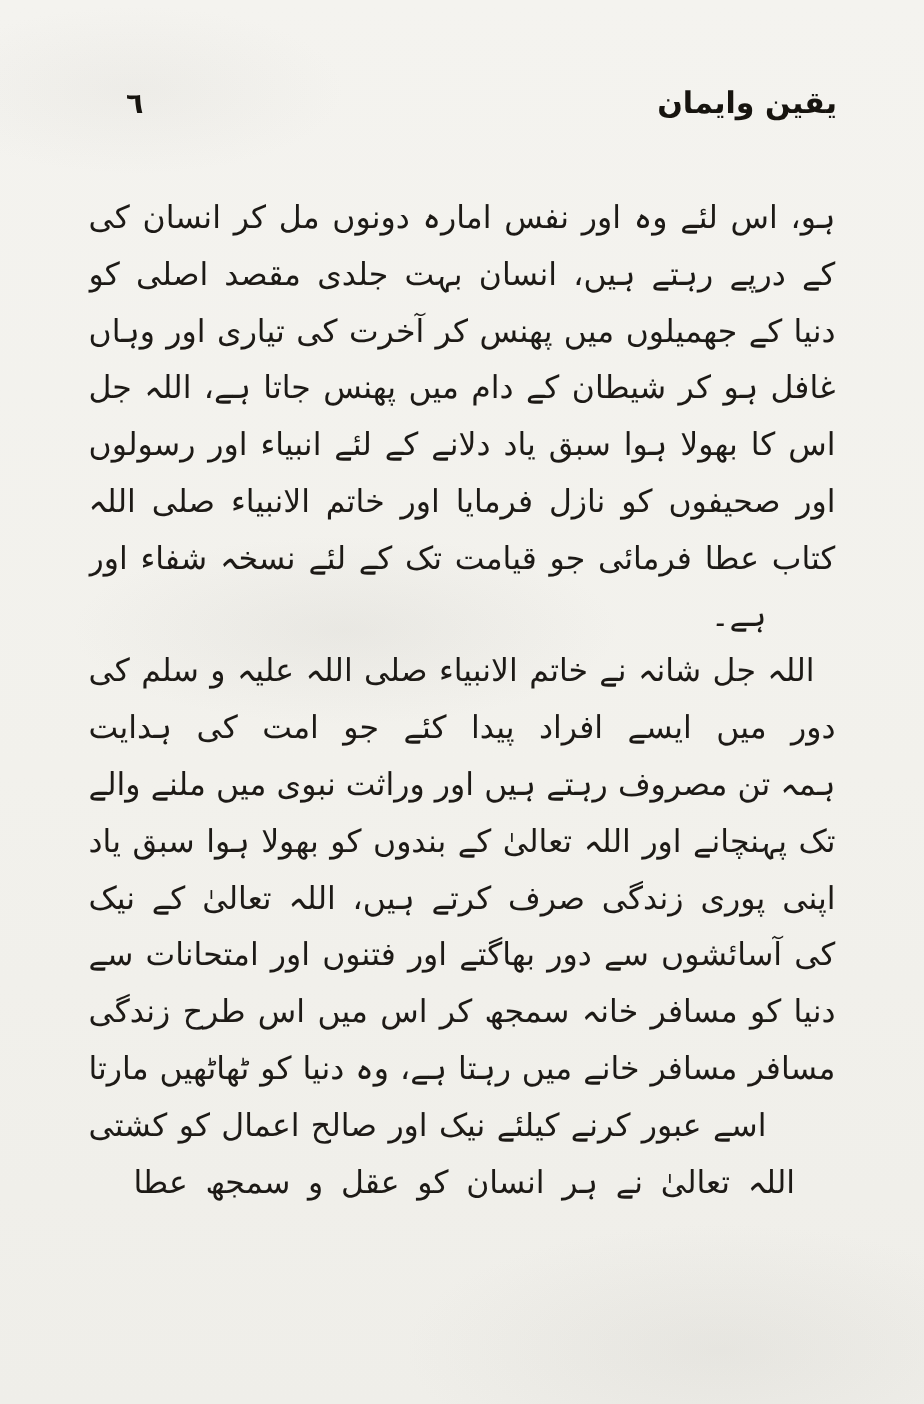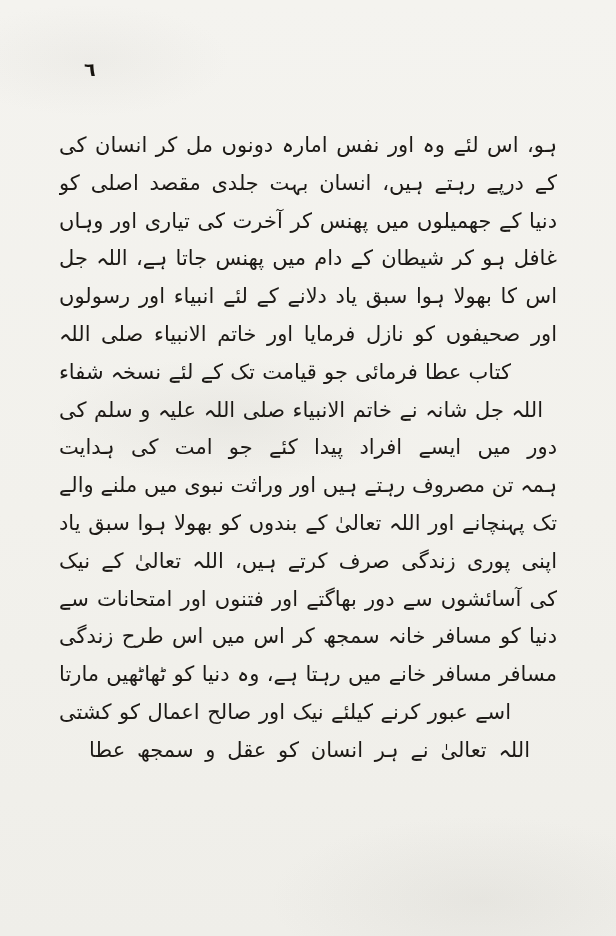--- a/index.html
+++ b/index.html
@@ -80,31 +80,33 @@
   .para-2 .line:first-child { padding-right: 14px; }
   .para-3 .line:first-child { padding-right: 27px; padding-left: 30px; }
 </style>
 </head>
 <body>
 
 <div class="page">
 
   <div class="page-header">
     <span class="page-number">٦</span>
+    <span class="book-title">یقین وایمان</span>
   </div>
 
   <div class="text-body">
     <div class="para para-1">
         <div class="line">ہو، اس لئے وہ اور نفس امارہ دونوں مل کر انسان کی آخرت خراب کرنے</div>
         <div class="line">کے درپے رہتے ہیں، انسان بہت جلدی مقصد اصلی کو بھول جاتا ہے اور</div>
         <div class="line">دنیا کے جھمیلوں میں پھنس کر آخرت کی تیاری اور وہاں کی نعمتوں سے</div>
         <div class="line">غافل ہو کر شیطان کے دام میں پھنس جاتا ہے، اللہ جل شانہ نے انسان کو</div>
         <div class="line">اس کا بھولا ہوا سبق یاد دلانے کے لئے انبیاء اور رسولوں کو بھیجا، کتابوں</div>
         <div class="line">اور صحیفوں کو نازل فرمایا اور خاتم الانبیاء صلی اللہ علیہ و سلم کو ایسی زندہ</div>
         <div class="line">کتاب عطا فرمائی جو قیامت تک کے لئے نسخہ شفاء اور منبع رشد وہدایت</div>
+        <div class="line">ہے۔</div>
       </div>
     <div class="para para-2">
         <div class="line">اللہ جل شانہ نے خاتم الانبیاء صلی اللہ علیہ و سلم کی امت میں ہر</div>
         <div class="line">دور میں ایسے افراد پیدا کئے جو امت کی ہدایت ورہنمائی کے لئے ہروقت</div>
         <div class="line">ہمہ تن مصروف رہتے ہیں اور وراثت نبوی میں ملنے والے علم کو دوسروں</div>
         <div class="line">تک پہنچانے اور اللہ تعالیٰ کے بندوں کو بھولا ہوا سبق یاد دلانے کے لئے</div>
         <div class="line">اپنی پوری زندگی صرف کرتے ہیں، اللہ تعالیٰ کے نیک بندے دنیا اور اس</div>
         <div class="line">کی آسائشوں سے دور بھاگتے اور فتنوں اور امتحانات سے ڈرتے ہیں، وہ</div>
         <div class="line">دنیا کو مسافر خانہ سمجھ کر اس میں اس طرح زندگی گزارتے ہیں جس طرح</div>
         <div class="line">مسافر مسافر خانے میں رہتا ہے، وہ دنیا کو ٹھاٹھیں مارتا سمندر سمجھتے ہیں اور</div>

